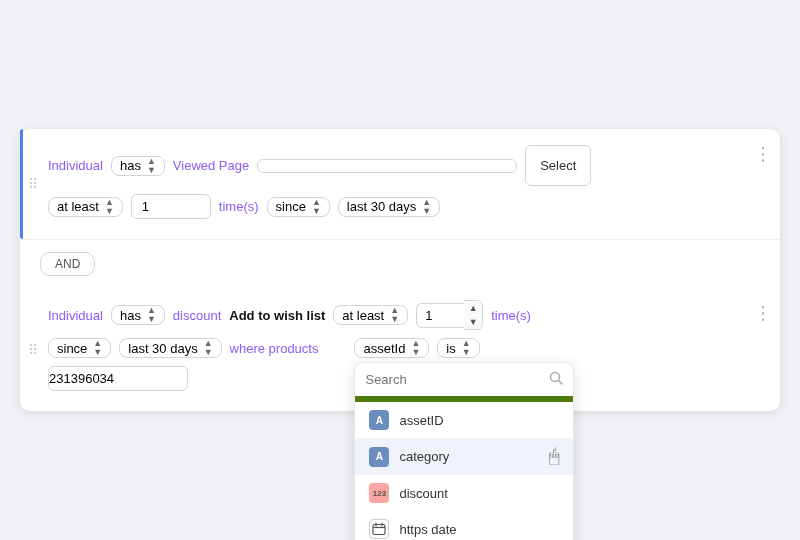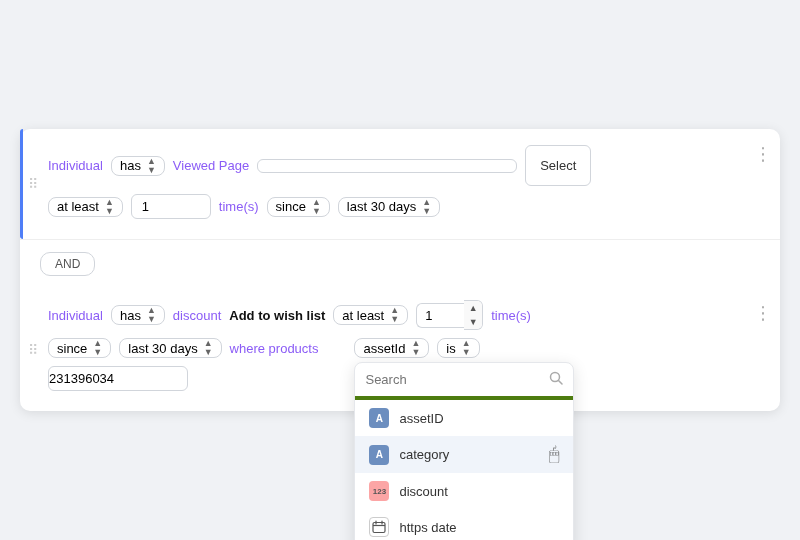--- a/index.html
+++ b/index.html
@@ -174,21 +174,21 @@
       border: 1px solid #e5e7eb;
       border-radius: 8px;
       box-shadow: 0 4px 16px rgba(0,0,0,0.12);
       z-index: 100;
       padding-bottom: 6px;
     }
 
     .dropdown-search {
       display: flex;
       align-items: center;
-      border-bottom: 4px solid #4d7c0f;
+      border-bottom: 6px solid #4d7c0f;
       padding: 8px 10px;
       gap: 6px;
     }
 
     .dropdown-search input {
       border: none;
       outline: none;
       font-size: 13px;
       color: #333;
       flex: 1;

